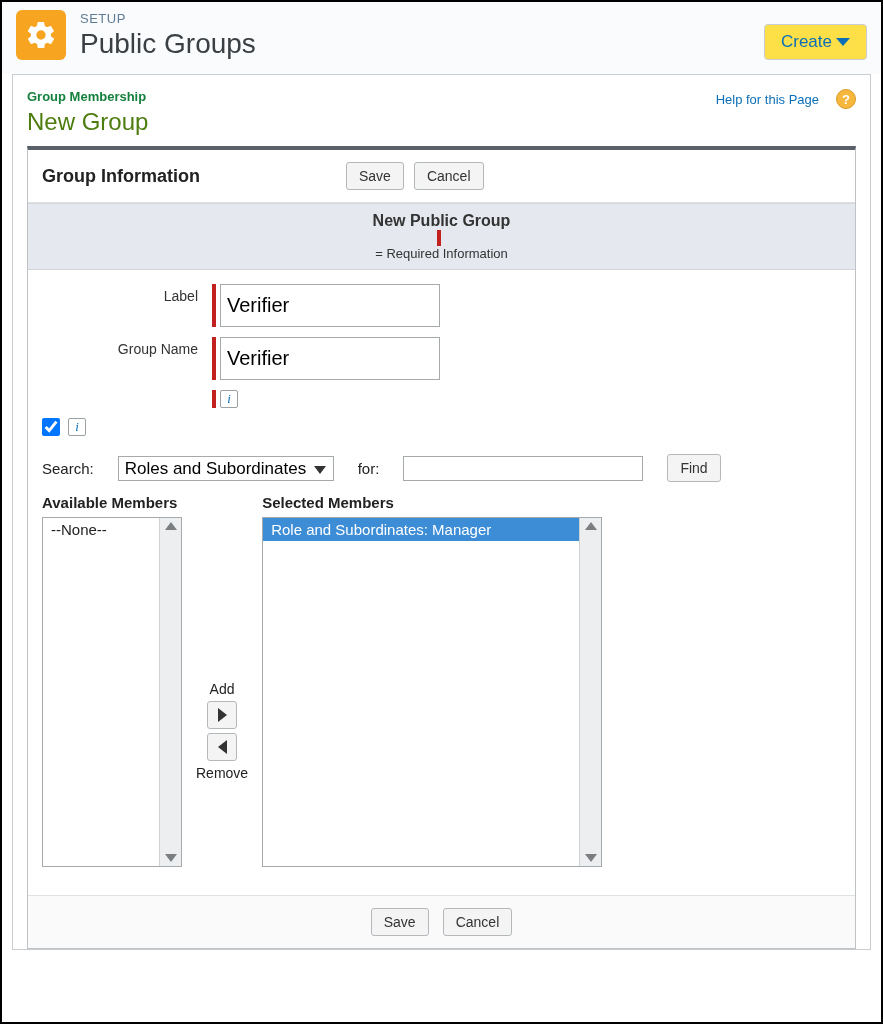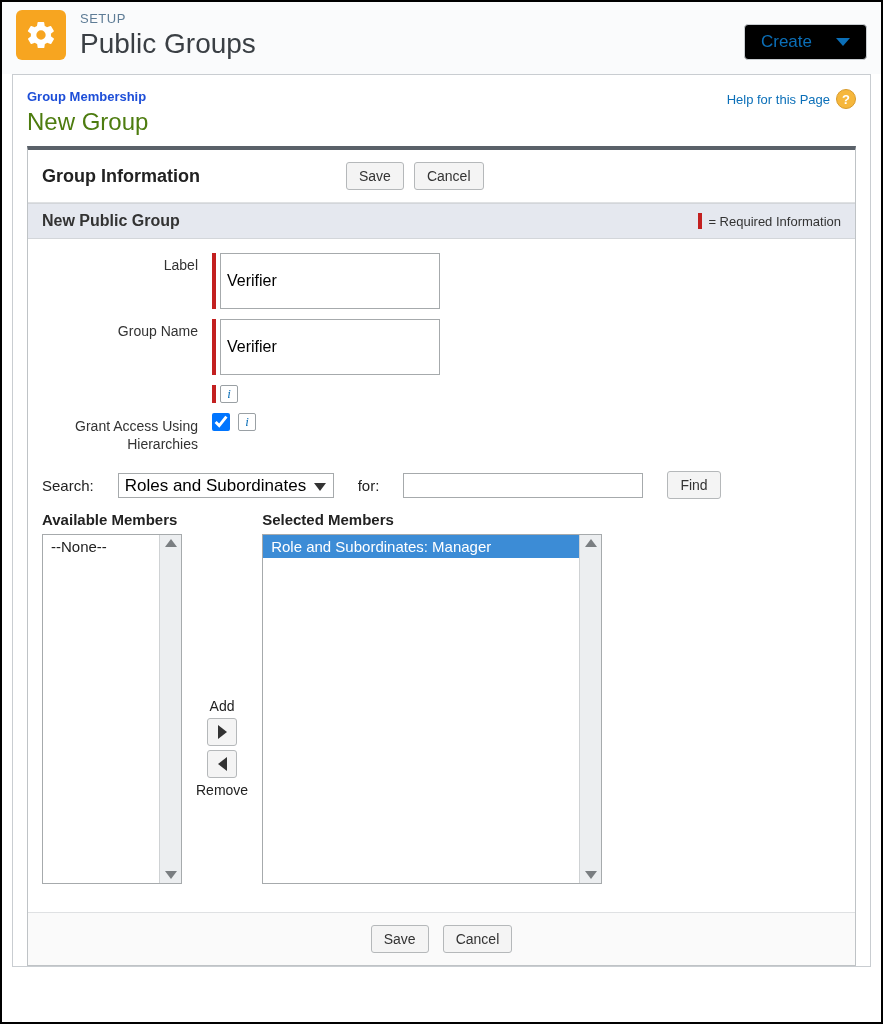--- a/index.html
+++ b/index.html
@@ -3,43 +3,43 @@
 <meta charset="utf-8">
 <style>
 * { box-sizing: border-box; margin: 0; padding: 0; }
 body { font-family: Arial, Helvetica, sans-serif; font-size: 13px; background: #fff; width: 883px; height: 1024px; border: 2px solid #000; color: #222; }
 .header-row { display: flex; align-items: flex-end; padding: 8px 14px 14px 14px; background: #fafbfc; }
 .gear-box { width: 50px; height: 50px; background: #f7a520; border-radius: 6px; display:flex; align-items:center; justify-content:center; margin-right: 14px; }
 .gear-box svg { width: 32px; height: 32px; fill: #fff; }
 .titles { flex: 1; }
 .setup-label { color: #5e7c96; font-size: 13px; letter-spacing: .5px; }
 .page-title { color: #3a3f44; font-size: 28px; font-weight: 400; margin-top: 2px; }
-.create-btn { margin-left:auto; margin-top:4px; background:#000000; border:1px solid #c9cdd1; border-radius:4px; padding:7px 16px; color:#0b6fb8; font-size:17px; display:flex; align-items:center; gap:24px; cursor:pointer; }
+.create-btn { margin-left:auto; margin-top:4px; background:#fde047; border:1px solid #c9cdd1; border-radius:4px; padding:7px 16px; color:#0b6fb8; font-size:17px; display:flex; align-items:center; gap:4px; cursor:pointer; }
 .create-btn .caret { width:0; height:0; border-left:7px solid transparent; border-right:7px solid transparent; border-top:8px solid #0b6fb8; }
 .workarea { margin: 0 10px 0 10px; border: 1px solid #c9cdd1; background: #fff; padding: 14px 14px 0 14px; }
 .topbar { display:flex; justify-content:space-between; align-items:flex-start; margin-bottom: 10px; }
-.breadcrumb { color:#1d4ed8; font-size:13px; font-weight:bold; }
+.breadcrumb { color:#15803d; font-size:13px; font-weight:bold; }
 .section-title { font-size:24px; color:#4d7c0f; margin-top:4px; }
-.help-link { color:#0b6fb8; font-size:13px; text-decoration:none; display:flex; align-items:center; gap:6px; cursor:pointer; }
+.help-link { color:#0b6fb8; font-size:13px; text-decoration:none; display:flex; align-items:center; gap:17px; cursor:pointer; }
 .help-icon { width:20px; height:20px; background:#f6b73c; border-radius:50%; display:flex; align-items:center; justify-content:center; color:#fff; font-weight:bold; font-size:13px; border:1px solid #d89b2c; }
 .panel { border:1px solid #bfc3c6; border-top:4px solid #5a6169; margin-top:4px; }
 .panel-header { display:flex; align-items:center; gap:4px; padding:12px 14px; border-bottom:1px solid #dfe1e3; }
 .panel-header-title { font-size:18px; font-weight:bold; flex:0 0 300px; }
 .btn { background:#f4f4f4; border:1px solid #b5b8ba; border-radius:3px; padding:5px 12px; font-size:14px; cursor:pointer; color:#333; }
 .btn + .btn { margin-left:6px; }
-.subheader { background:#e5e8ef; border-top:1px solid #d3d6da; border-bottom:1px solid #d3d6da; padding:8px 14px; display:flex; align-items:center; }
+.subheader { background:#e5e8ef; border-top:1px solid #d3d6da; border-bottom:1px solid #d3d6da; padding:8px 14px; display:flex; align-items:center;flex-direction:column; }
 .subheader-title { font-size:16px; font-weight:bold; flex:1; color:#333; }
 .req-mark { display:inline-block; width:4px; height:16px; background:#c32020; vertical-align:middle; margin-right:6px; }
 .req-text { font-size:13px; color:#333; }
 .form-area { padding:14px 14px 24px 14px; }
 .row { display:flex; align-items:flex-start; margin-bottom:10px; }
 .lbl { width:170px; text-align:right; padding-right:14px; color:#333; font-size:14px; padding-top:4px; }
 .field-wrap { display:flex; align-items:center; }
 .req-bar { width:4px; align-self:stretch; background:#c32020; margin-right:4px; }
-.txt-input { width:220px; padding:18px 6px; font-size:16px; border:1px solid #a6aaac; }
+.txt-input { width:220px; padding:9px 6px; font-size:20px; border:1px solid #a6aaac; }
 .info-icon { width:18px; height:18px; border:1px solid #9aa0a4; border-radius:2px; background:#fff; display:flex; align-items:center; justify-content:center; color:#0b6fb8; font-style:italic; font-family: Georgia, serif; font-size:13px; cursor:pointer; }
 .chk { width:18px; height:18px; }
 .search-row { display:flex; align-items:center; gap:24px; margin: 18px 0 12px 0; }
 .search-row .lbl2 { font-size:15px; }
 .sel { font-size:17px; padding:2px 26px 2px 6px; border:1px solid #a6aaac; background:#fff; appearance:none; position:relative; }
 .sel-wrap { position:relative; display:inline-block; }
 .sel-wrap::after { content:""; position:absolute; right:8px; top:50%; margin-top:-2px; width:0; height:0; border-left:6px solid transparent; border-right:6px solid transparent; border-top:8px solid #333; pointer-events:none; }
 .for-input { width:240px; padding:3px 6px; font-size:15px; border:1px solid #a6aaac; }
 .dual-list { display:flex; gap:14px; align-items:center; }
 .dl-col { display:flex; flex-direction:column; }
@@ -124,21 +124,20 @@
       </div>
       <div class="row">
         <div class="lbl"></div>
         <div class="field-wrap">
           <div class="req-bar"></div>
           <span class="info-icon">i</span>
         </div>
       </div>
 
       <div class="row">
-        <div class="lbl" style="line-height:1.3;">Grant Access Using Hierarchies</div>
         <div class="field-wrap" style="gap:8px;">
           <input class="chk" type="checkbox" checked="" style="">
           <span class="info-icon">i</span>
         </div>
       </div>
 
       <div class="search-row">
         <span class="lbl2">Search:</span>
         <span class="sel-wrap">
           <select class="sel">

